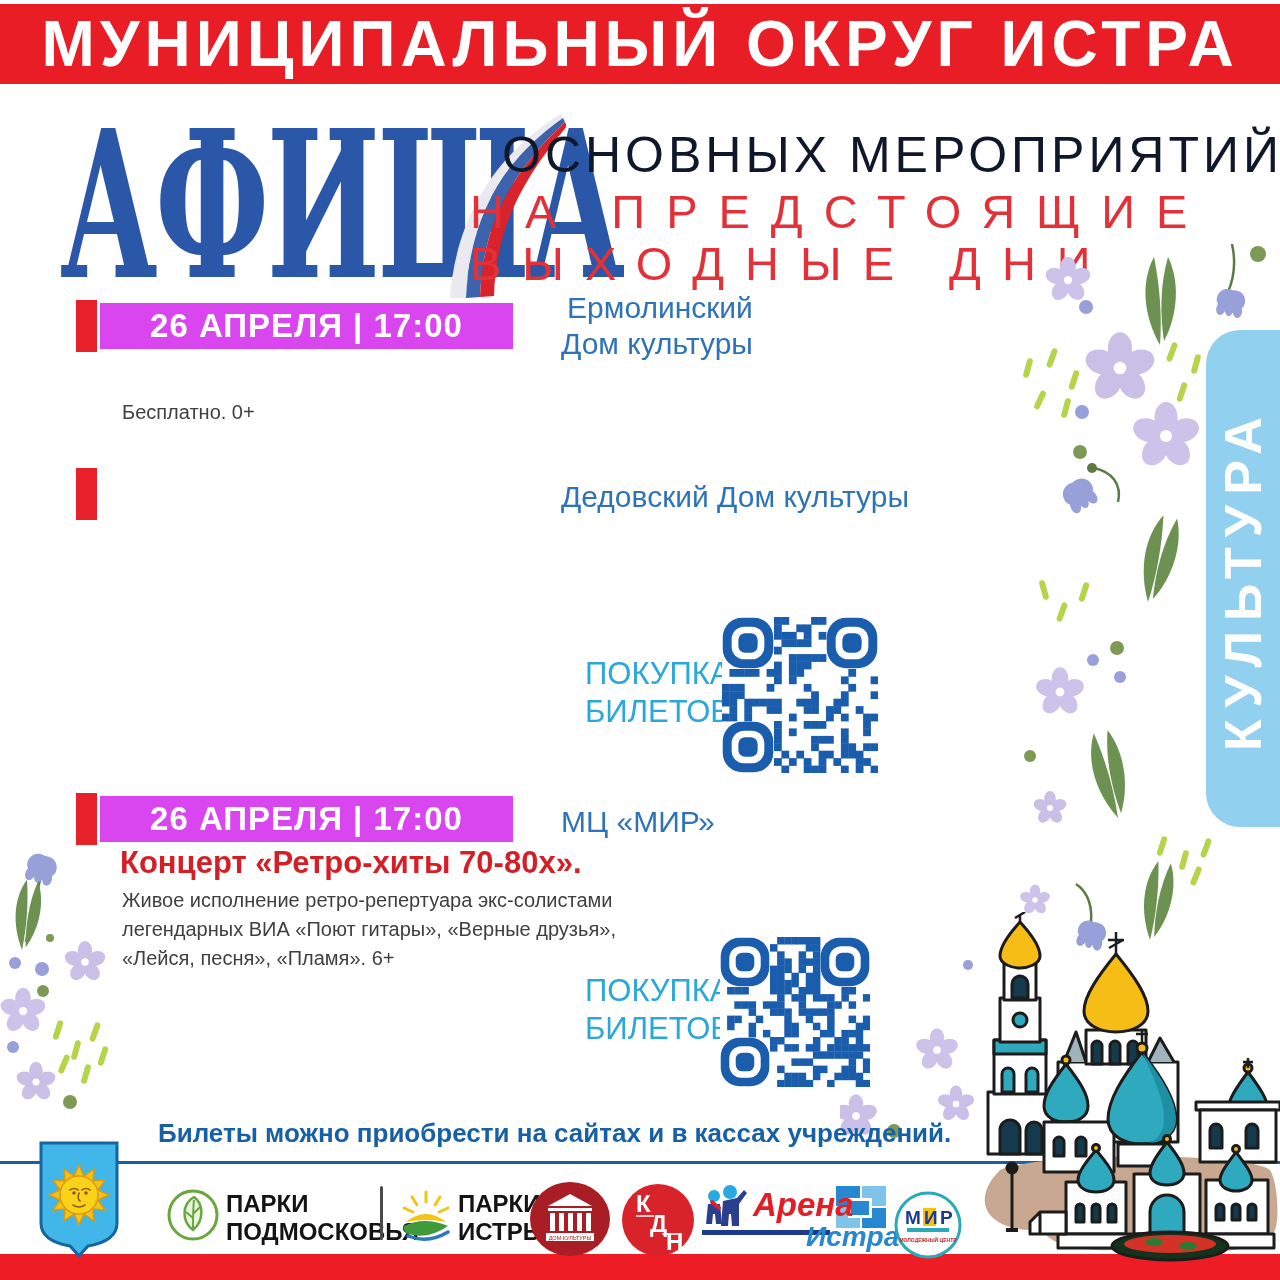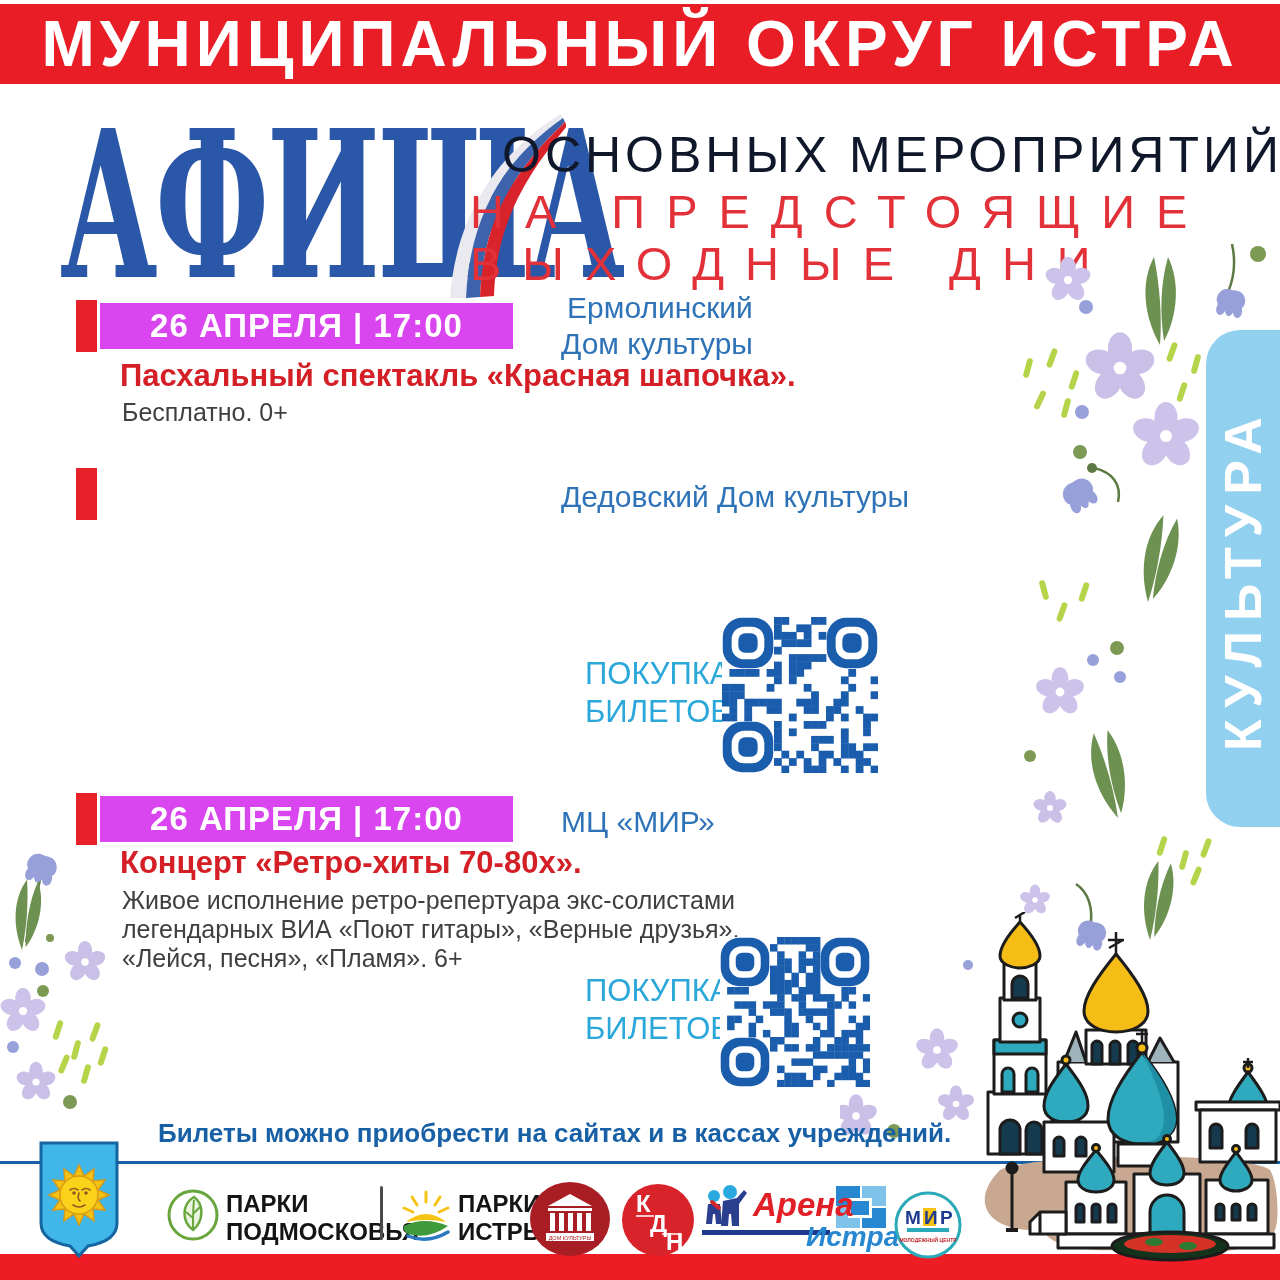--- a/index.html
+++ b/index.html
@@ -19,21 +19,21 @@
 
   .hline1{left:470px;top:126px;font-size:50px;font-weight:400;color:#0f172a;letter-spacing:4px;white-space:nowrap;margin-left:32px;}
   .hline23{font-size:47px;font-weight:500;color:#e23138;letter-spacing:21px;white-space:nowrap;}
 
   
   .redbar{width:21px;height:52px;background:#e8202a;}
   .pill{left:100px;width:413px;height:46px;background:#d946ef;color:#fff;font-weight:bold;
     font-size:33px;letter-spacing:1px;display:flex;align-items:center;justify-content:center;white-space:nowrap;}
   .venue{left:561px;color:#2e73b8;font-size:30px;font-weight:500;line-height:36px;white-space:nowrap;text-align:right;}
   .ev-title{left:120px;color:#d41f26;font-weight:bold;font-size:31px;line-height:35px;white-space:nowrap;}
-  .ev-note{left:122px;color:#3f3f3f;font-size:25px;line-height:29px;white-space:nowrap;}
+  .ev-note{left:122px;color:#3f3f3f;font-size:20px;line-height:29px;white-space:nowrap;}
   .age{color:#555;font-size:25px;font-weight:normal;margin-left:12px;}
   .qr-label{left:585px;color:#2ba7da;font-size:31px;font-weight:500;line-height:38px;white-space:nowrap;}
   .qrbox{background:#fff;}
 
   
   .tab{left:1206px;top:330px;width:74px;height:497px;background:#92d0ef;border-radius:34px 0 0 34px;}
   .tab span{position:absolute;left:50%;top:50%;transform:translate(-50%,-50%) rotate(-90deg);
     color:#fff;font-weight:bold;font-size:52px;letter-spacing:10px;white-space:nowrap;}
 
   
@@ -131,21 +131,20 @@
   </svg>
 
   <div class="abs redbar" style="left:76px;top:300px"></div>
   <div class="abs pill" style="top:303px">
     <span>26 АПРЕЛЯ | 17:00</span>
   </div>
   <div class="abs venue" style="top:290px">
     <span style="display:block">Ермолинский</span>
     <span style="display:block">Дом культуры</span>
   </div>
-  <div class="abs ev-title" style="top:358px">Пасхальный спектакль «Красная шапочка».</div>
   <div class="abs ev-note" style="top:398px">Бесплатно. 0+</div>
 
   <div class="abs redbar" style="left:76px;top:468px"></div>
   <div class="abs venue" style="top:479px">Дедовский Дом культуры</div>
   <div class="abs qr-label" style="top:655px">
     <span style="display:block">ПОКУПКА</span>
     <span style="display:block">БИЛЕТОВ:</span>
   </div>
   <div class="abs qrbox" style="left:722px;top:617px;width:156px;height:156px"><svg xmlns="http://www.w3.org/2000/svg" width="156" height="156">
         <rect x="52.0" y="0.0" width="7.8" height="7.8" fill="#1b5dad"></rect>

